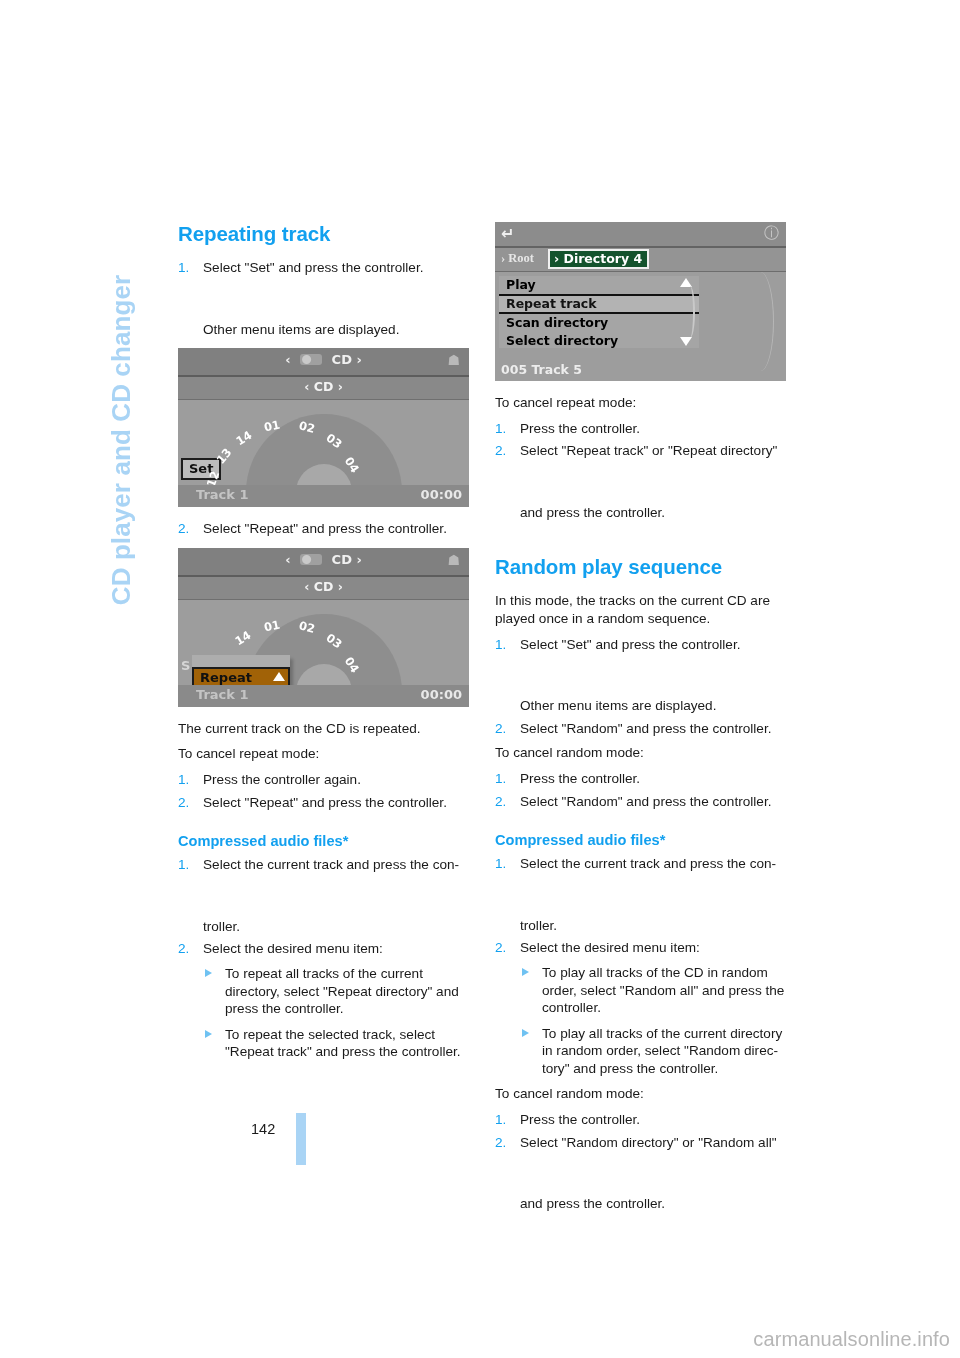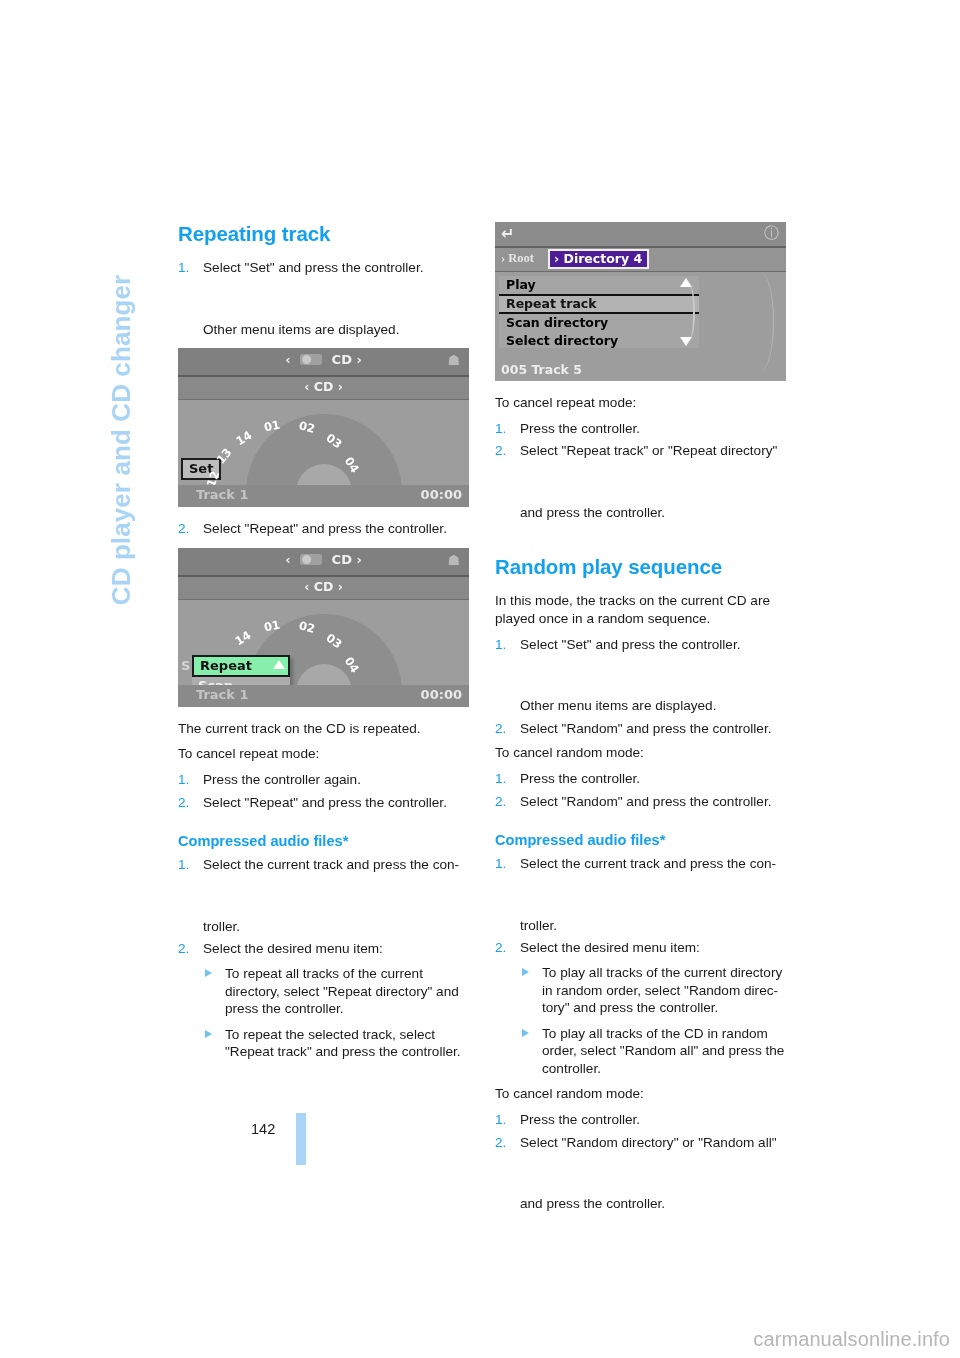--- a/index.html
+++ b/index.html
@@ -224,24 +224,24 @@
     width: 98px;
     background: #adadad;
     box-shadow: 3px 4px 3px rgba(0,0,0,0.22);
   }
   .cdfig .popup .row {
     font-size: 13px; color: #efefef; font-weight: bold;
     padding: 1px 4px 1px 6px;
     line-height: 16px;
   }
   .cdfig .popup .row.sel {
-    background: #86efac;
+    background: #a16207;
     border: 2px solid #1b1b1b;
     color: #111;
-    margin: 0 0 0 0;
+    margin: 12px 0 0 0;
     position: relative;
   }
   .cdfig .popup .row.sel .arrow {
     position: absolute; right: 3px; top: 3px;
     width: 0; height: 0;
     border-left: 6px solid transparent;
     border-right: 6px solid transparent;
     border-bottom: 9px solid #ffffff;
   }
 
@@ -265,21 +265,21 @@
     background: #949494;
     border-bottom: 1px solid #6d6d6d;
   }
   .dirfig .crumb {
     position: absolute; top: 3px;
     font-size: 12.5px; color: #e6e6e6; font-weight: bold;
   }
   .dirfig .crumb.c1 { left: 6px; font-family: Liberation Serif, serif; }
   .dirfig .crumb.c2 {
     left: 53px;
-    background: #4c1d95;
+    background: #14532d;
     border: 2px solid #f0f0f0;
     padding: 0px 5px 1px 4px;
     top: 1px;
     color: #ffffff;
   }
   .dirfig .listbox {
     position: absolute; left: 4px; top: 54px;
     width: 200px; height: 72px;
     background: #a5a5a5;
   }
@@ -599,25 +599,25 @@
       </li>
       <li>
         <span class="num">2.</span>
         <span>Select the desired menu item:</span>
       </li>
     </ol>
 
     <ul class="bullets" style="margin-left:25px;">
       <li>
         <span class="tri"></span>
+        <span>To play all tracks of the CD in random order, select "Random all" and press the controller.</span>
+      </li>
+      <li>
+        <span class="tri"></span>
         <span>To play all tracks of the current directory in random order, select "Random direc-tory" and press the controller.</span>
-      </li>
-      <li>
-        <span class="tri"></span>
-        <span>To play all tracks of the CD in random order, select "Random all" and press the controller.</span>
       </li>
     </ul>
 
     <p class="para">To cancel random mode:</p>
 
     <ol class="steps">
       <li>
         <span class="num">1.</span>
         <span>Press the controller.</span>
       </li>

